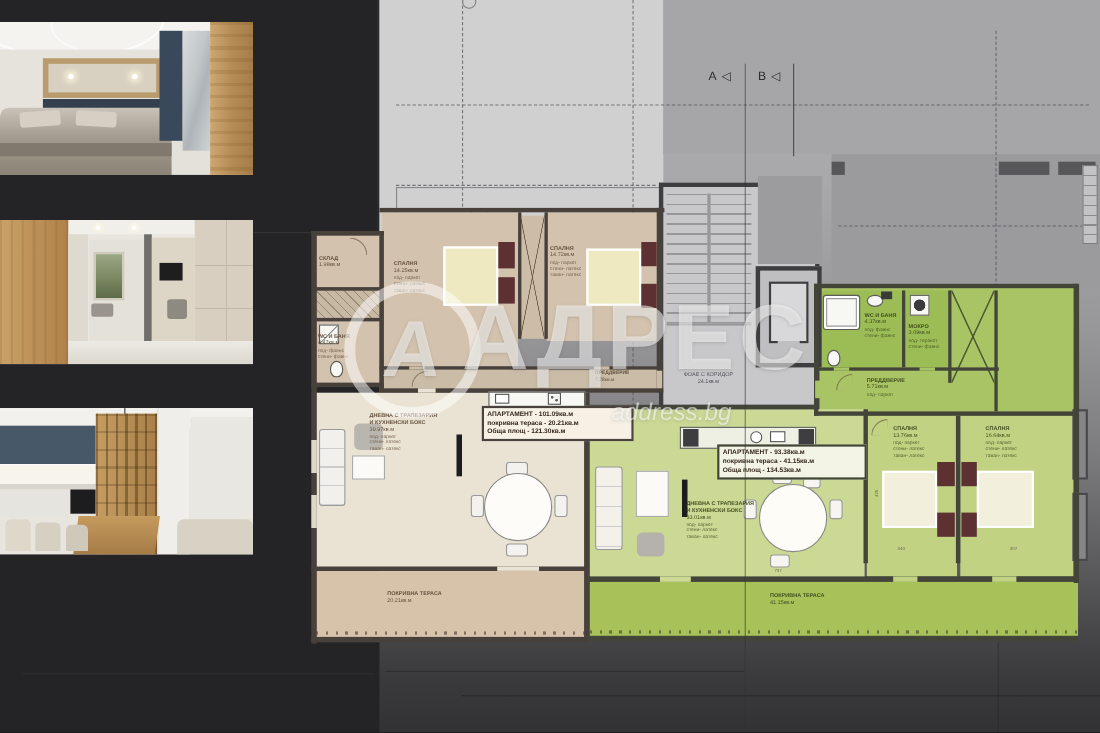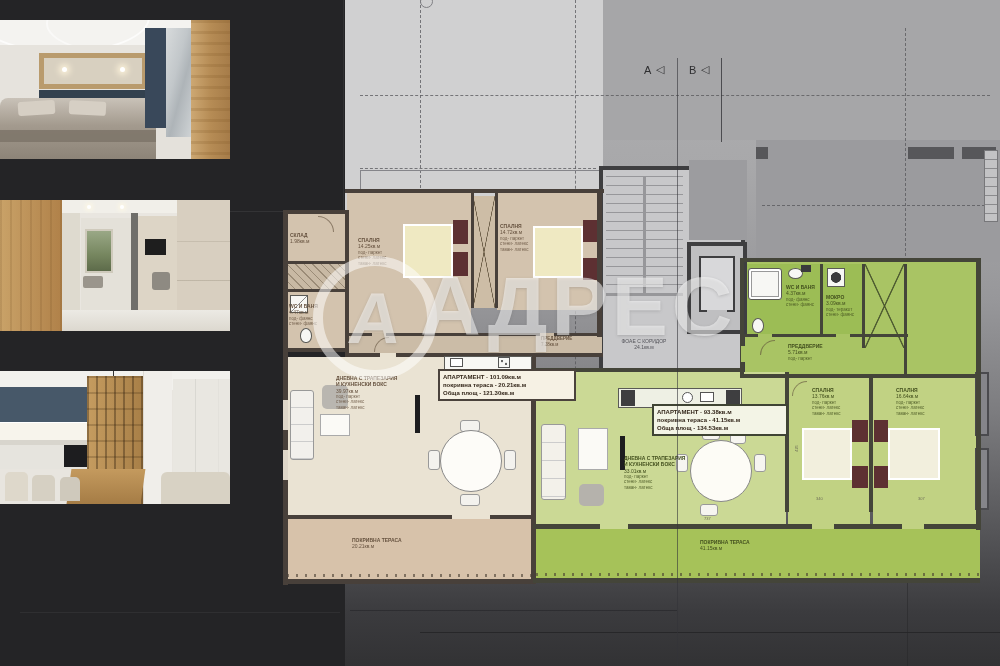--- a/index.html
+++ b/index.html
@@ -383,14 +383,15 @@
     <div class="p" style="left:2%;top:76%;width:10%;height:22%;background:#ded8cb;border-radius:5px 5px 0 0;"></div>
     <div class="p" style="left:14%;top:78%;width:10%;height:20%;background:#d6d0c3;border-radius:5px 5px 0 0;"></div>
     <div class="p" style="left:26%;top:80%;width:9%;height:18%;background:#cfc9bc;border-radius:5px 5px 0 0;"></div>
   </div>
 
   <div class="a wm" style="left:313px;top:256px;width:124px;height:124px;
        border:10px solid rgba(255,255,255,.52);border-radius:50%;display:flex;align-items:center;justify-content:center;">
     <span style="font-size:72px;font-weight:bold;transform:skewX(-6deg);line-height:1;">А</span>
   </div>
   <div class="a wm" style="left:420px;top:264px;font-size:84px;font-weight:bold;letter-spacing:4px;line-height:1;">АДРЕС</div>
+  <div class="a wm" style="left:556px;top:362px;font-size:22px;font-style:italic;color:rgba(252,252,252,.6);">address.bg</div>
 
 </div>
 
 </body></html>

